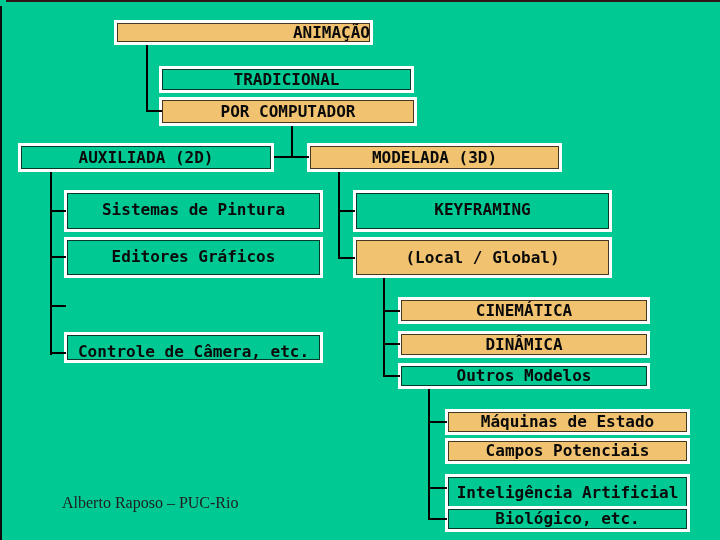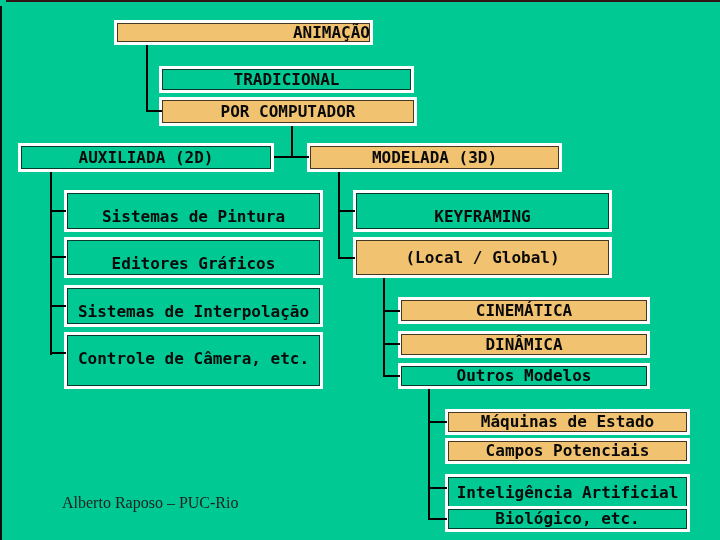--- a/index.html
+++ b/index.html
@@ -24,21 +24,21 @@
     align-items: center;
     justify-content: center;
     font-family: "DejaVu Sans Mono", "Liberation Mono", monospace;
     font-weight: bold;
     font-size: 16px;
     line-height: 1.1;
     color: var(--box-text, #0a0a0a);
     text-align: center;
     white-space: pre;
   }
-  .node.top { justify-content: flex-start; padding-top: 15px; }
+  .node.top { justify-content: flex-start; padding-top: 8px; }
   .node.orange { background: var(--orange, #f1c26f); }
   .node.teal   { background: var(--teal-box, #00c994); }
   .node-line { display: block; }
   .connector {
     position: absolute;
     background: var(--line, #000000);
   }
   .top-edge {
     position: absolute;
     left: 6px; top: 0;
@@ -68,22 +68,21 @@
   <div class="top-edge"></div>
   <div class="left-edge"></div>
   <div class="footer">Alberto Raposo – PUC-Rio</div>
 <div class="node orange" style="left: 114px; top: 20px; width: 259px; height: 25px; align-items: flex-end;"><span class="node-line">ANIMAÇÃO</span></div>
     <div class="node teal" style="left: 159px; top: 66px; width: 255px; height: 27px;"><span class="node-line">TRADICIONAL</span></div>
     <div class="node orange" style="left: 159px; top: 97px; width: 258px; height: 29px;"><span class="node-line">POR COMPUTADOR</span></div>
     <div class="node teal" style="left: 18px; top: 143px; width: 256px; height: 29px;"><span class="node-line">AUXILIADA (2D)</span></div>
     <div class="node orange" style="left: 307px; top: 143px; width: 255px; height: 29px;"><span class="node-line">MODELADA (3D)</span></div>
     <div class="node teal top" style="left: 64px; top: 190px; width: 259px; height: 42px;"><span class="node-line">Sistemas de Pintura</span></div>
     <div class="node teal top" style="left: 64px; top: 237px; width: 259px; height: 41px;"><span class="node-line">Editores Gráficos</span></div>
-    <div class="node teal top" style="left: 64px; top: 285px; width: 259px; height: 42px;"><span class="node-line">Sistemas de Interpolação</span></div>
-    <div class="node teal top" style="left: 64px; top: 332px; width: 259px; height: 57px;"><span class="node-line">Controle de Câmera, etc.</span></div>
+    <div class="node teal top" style="left: 64px; top: 332px; width: 259px; height: 31px;"><span class="node-line">Controle de Câmera, etc.</span></div>
     <div class="node teal top" style="left: 353px; top: 190px; width: 259px; height: 42px;"><span class="node-line">KEYFRAMING</span></div>
     <div class="node orange" style="left: 353px; top: 237px; width: 259px; height: 41px;"><span class="node-line">(Local / Global)</span></div>
     <div class="node orange" style="left: 398px; top: 297px; width: 252px; height: 27px;"><span class="node-line">CINEMÁTICA</span></div>
     <div class="node orange" style="left: 398px; top: 331px; width: 252px; height: 27px;"><span class="node-line">DINÂMICA</span></div>
     <div class="node teal" style="left: 398px; top: 363px; width: 252px; height: 26px;"><span class="node-line">Outros Modelos</span></div>
     <div class="node orange" style="left: 445px; top: 409px; width: 245px; height: 26px;"><span class="node-line">Máquinas de Estado</span></div>
     <div class="node orange" style="left: 445px; top: 438px; width: 245px; height: 26px;"><span class="node-line">Campos Potenciais</span></div>
     <div class="node teal" style="left: 445px; top: 474px; width: 245px; height: 38px;"><span class="node-line">Inteligência Artificial</span></div>
     <div class="node teal" style="left: 445px; top: 506px; width: 245px; height: 26px;"><span class="node-line">Biológico, etc.</span></div>
     <div class="connector" style="left: 146px; top: 45px; width: 2px; height: 67px;"></div>

